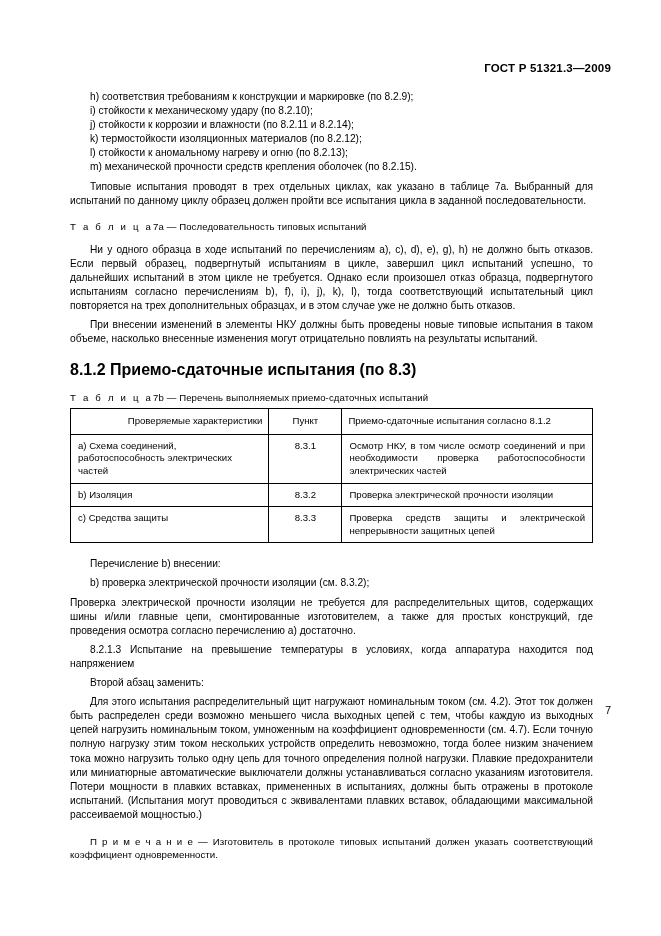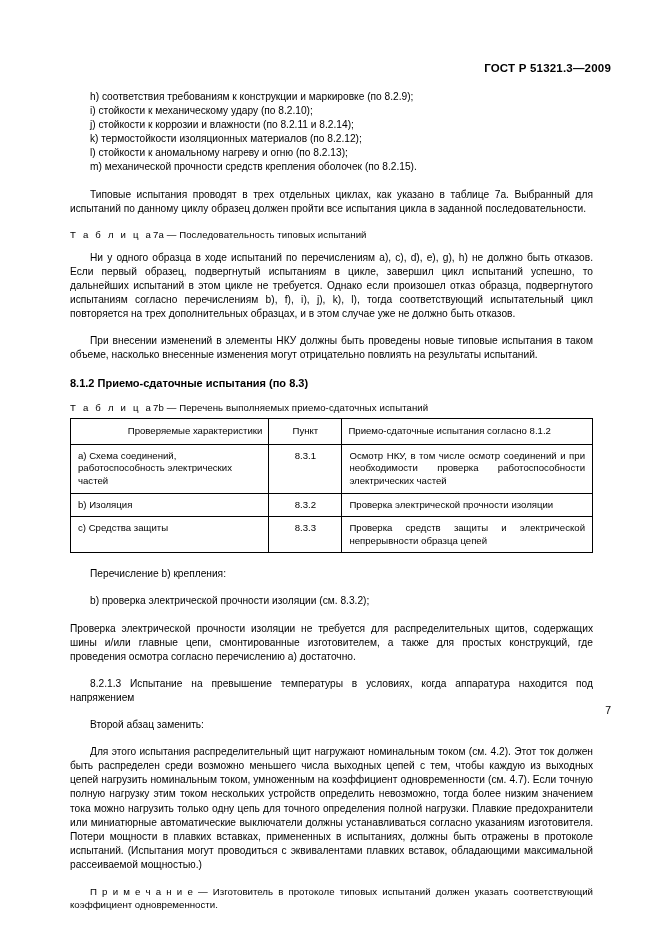--- a/index.html
+++ b/index.html
@@ -48,21 +48,21 @@
   .list-line {
     font-family: "Liberation Sans", sans-serif;
     font-size: 10.2px;
     line-height: 14.1px;
     margin-left: 20px;
     text-indent: 0;
   }
   .indent {
     text-indent: 20px;
   }
-  .gap-s { margin-top: 13px; }
+  .gap-s { margin-top: 5px; }
   .gap-m { margin-top: 11px; }
   .gap-l { margin-top: 14px; }
   .tbl-caption {
     font-family: "Liberation Sans", sans-serif;
     font-size: 9.6px;
     margin-top: 13px;
     margin-bottom: 5px;
     letter-spacing: 0.1px;
   }
   .sp-word { letter-spacing: 2.2px; }
@@ -96,21 +96,21 @@
   .t7b td {
     vertical-align: top;
     line-height: 12.6px;
     padding: 5px 7px;
   }
   .t7b .c1 { width: 38%; }
   .t7b .c2 { width: 14%; text-align: center; }
   .t7b .c3 { width: 48%; text-align: justify; }
   .clause {
     font-family: "Liberation Sans", sans-serif;
-    font-size: 11px;
+    font-size: 16px;
     font-weight: bold;
     margin-top: 15px;
   }
   .note {
     font-family: "Liberation Sans", sans-serif;
     font-size: 9.7px;
     line-height: 13.2px;
     text-align: justify;
     margin-top: 13px;
     text-indent: 20px;
@@ -168,26 +168,26 @@
         <td class="c3">Осмотр НКУ, в том числе осмотр соединений и при необходимости проверка работоспособности электрических частей</td>
       </tr>
       <tr>
         <td class="c1">b)  Изоляция</td>
         <td class="c2">8.3.2</td>
         <td class="c3">Проверка электрической прочности изоляции</td>
       </tr>
       <tr>
         <td class="c1">c)  Средства защиты</td>
         <td class="c2">8.3.3</td>
-        <td class="c3">Проверка средств защиты и электрической непрерывности образца цепей</td>
+        <td class="c3">Проверка средств защиты и электрической непрерывности защитных цепей</td>
       </tr>
     </tbody>
       </table>
 
-    <div class="para indent gap-l">Перечисление b) крепления:</div>
+    <div class="para indent gap-l">Перечисление b) внесении:</div>
     <div class="para indent gap-s">b)  проверка электрической прочности изоляции (см. 8.3.2);</div>
     <div class="para gap-s">Проверка электрической прочности изоляции не требуется для распределительных щитов, содержащих шины и/или главные цепи, смонтированные изготовителем, а также для простых конструкций, где проведения осмотра согласно перечислению а) достаточно.</div>
     <div class="para indent gap-s">8.2.1.3  Испытание на превышение температуры в условиях, когда аппаратура находится под напряжением</div>
     <div class="para indent gap-s">Второй абзац заменить:</div>
     <div class="para indent gap-s">Для этого испытания распределительный щит нагружают номинальным током (см. 4.2). Этот ток должен быть распределен среди возможно меньшего числа выходных цепей с тем, чтобы каждую из выходных цепей нагрузить номинальным током, умноженным на коэффициент одновременности (см. 4.7). Если точную полную нагрузку этим током нескольких устройств определить невозможно, тогда более низким значением тока можно нагрузить только одну цепь для точного определения полной нагрузки. Плавкие предохранители или миниатюрные автоматические выключатели должны устанавливаться согласно указаниям изготовителя. Потери мощности в плавких вставках, примененных в испытаниях, должны быть отражены в протоколе испытаний. (Испытания могут проводиться с эквивалентами плавких вставок, обладающими максимальной рассеиваемой мощностью.)</div>
 
     <div class="note">П р и м е ч а н и е — Изготовитель в протоколе типовых испытаний должен указать соответствующий коэффициент одновременности.</div>
 
   </div>
 

